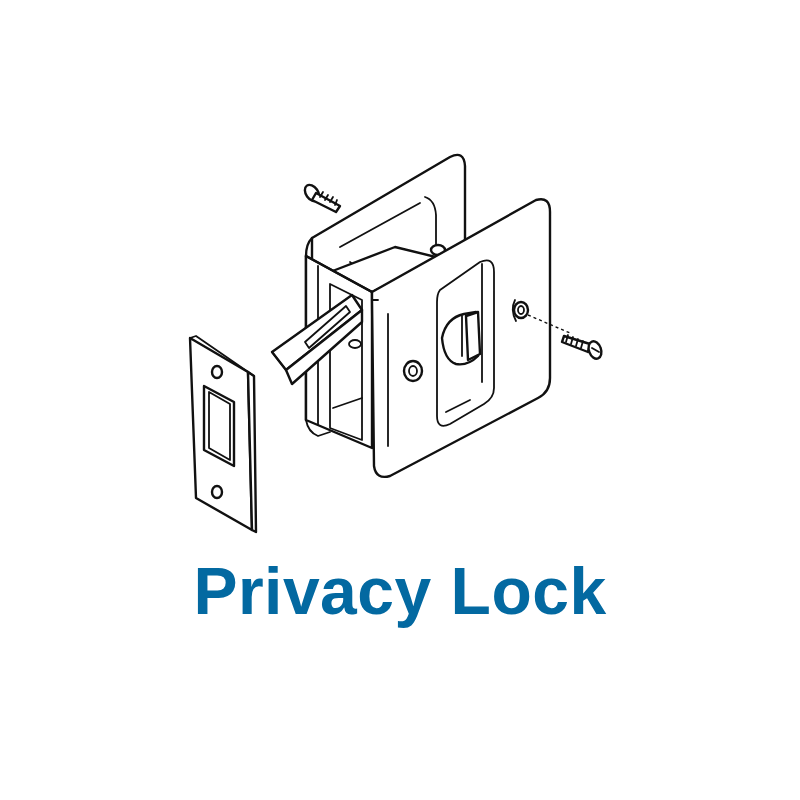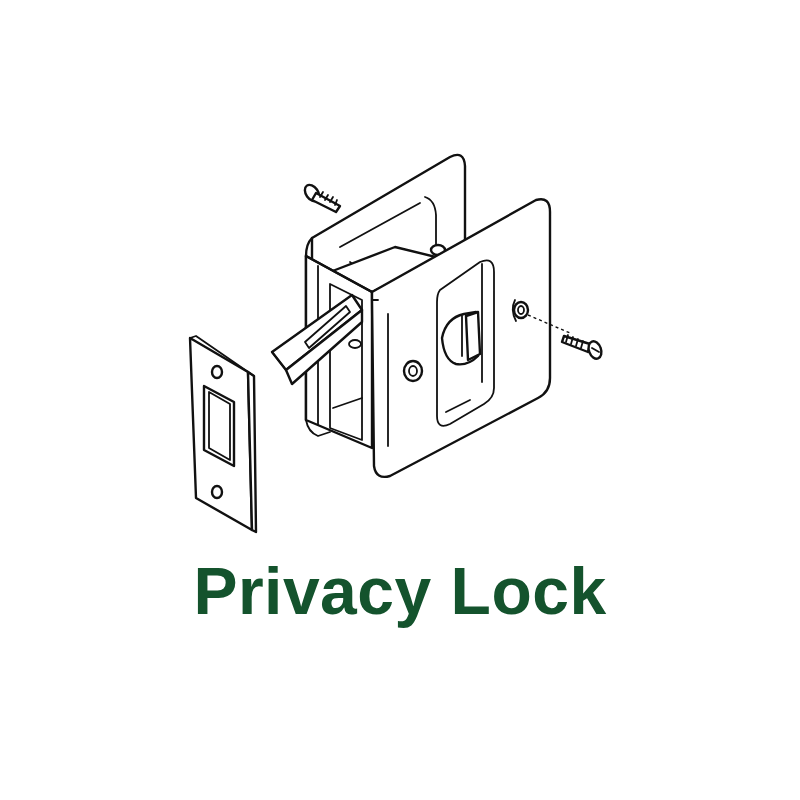--- a/index.html
+++ b/index.html
@@ -6,21 +6,21 @@
   body { width: 800px; height: 800px; position: relative; overflow: hidden; }
   #figure { position: absolute; left: 0; top: 0; width: 800px; height: 800px; }
   #figure svg { position: absolute; left: 0; top: 0; }
   .ln { fill: #ffffff; stroke: #111111; stroke-width: 2.4; stroke-linejoin: round; stroke-linecap: round; }
   .ln-thin { fill: none; stroke: #111111; stroke-width: 1.8; stroke-linejoin: round; stroke-linecap: round; }
   .ln-none { fill: none; stroke: #111111; stroke-width: 2.4; stroke-linejoin: round; stroke-linecap: round; }
   .dash { fill: none; stroke: #111111; stroke-width: 1.4; stroke-dasharray: 3 3; }
   #caption {
     position: absolute; left: 0; top: 556px; width: 800px; text-align: center;
     font-family: "Liberation Sans", sans-serif; font-weight: bold;
-    font-size: 66px; line-height: 70px; color: #14532d; letter-spacing: 0.5px;
+    font-size: 66px; line-height: 70px; color: #0369a1; letter-spacing: 0.5px;
   }
 </style>
 </head>
 <body>
 
 <div id="figure">
   <svg width="800" height="800" viewBox="0 0 800 800" xmlns="http://www.w3.org/2000/svg">
 
     <g>
       <path class="ln" d="M312 238 L450 157 Q464 150 465 166 L465 282 L312 370 Z"></path>

